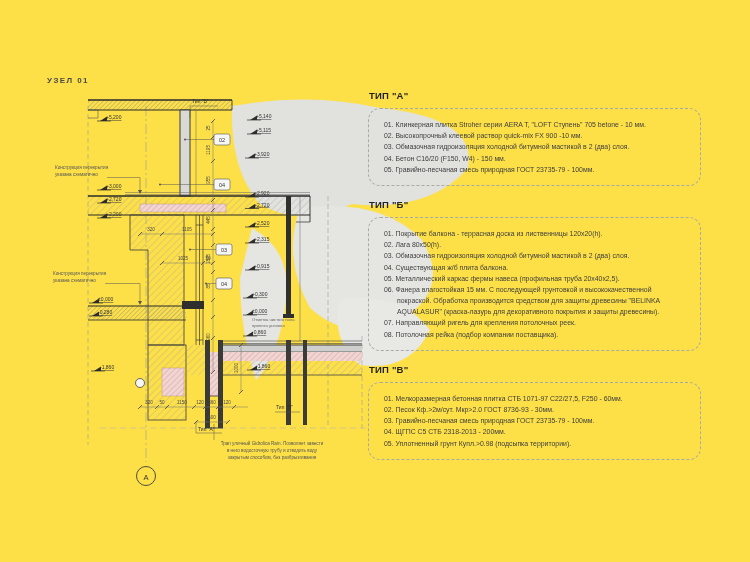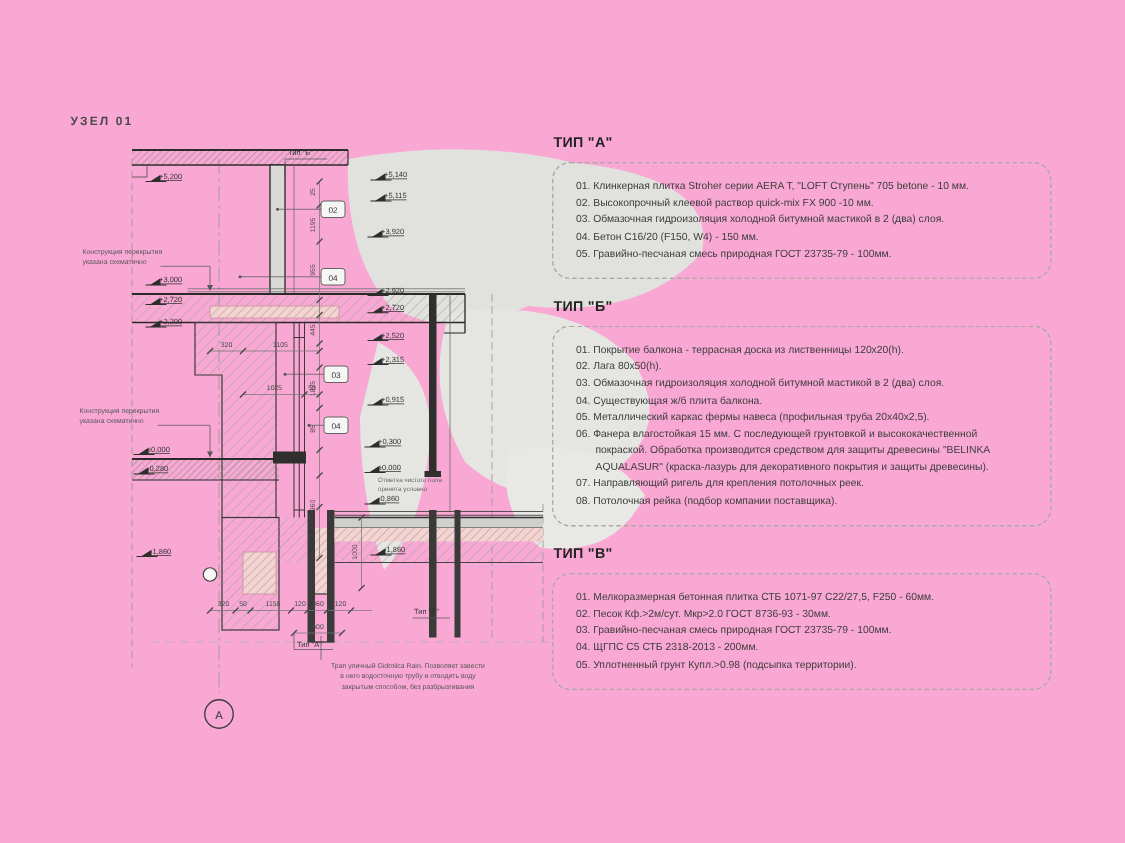--- a/index.html
+++ b/index.html
@@ -1,17 +1,17 @@
 <!DOCTYPE html>
 <html><head>
 <meta charset="utf-8">
 <style>
   html,body{margin:0;padding:0;background:#e8e8e6;}
   .stage{
-    position:relative;width:750px;height:562px;background:#f9a8d4;
+    position:relative;width:750px;height:562px;background:#fde047;
     overflow:hidden;font-family:"Liberation Sans",sans-serif;color:#3a3a3a;
   }
   .page-title{
     position:absolute;left:47px;top:76px;font-size:8px;font-weight:600;
     letter-spacing:1.4px;color:#4a4a4a;
   }
   svg.drawing{position:absolute;left:0;top:0;}
   svg text{font-family:"Liberation Sans",sans-serif;fill:#3a3a3a;}
   .elev{font-size:5px;text-decoration:underline;fill:#333;}
   .dim{font-size:4.6px;fill:#4a4a4a;}

